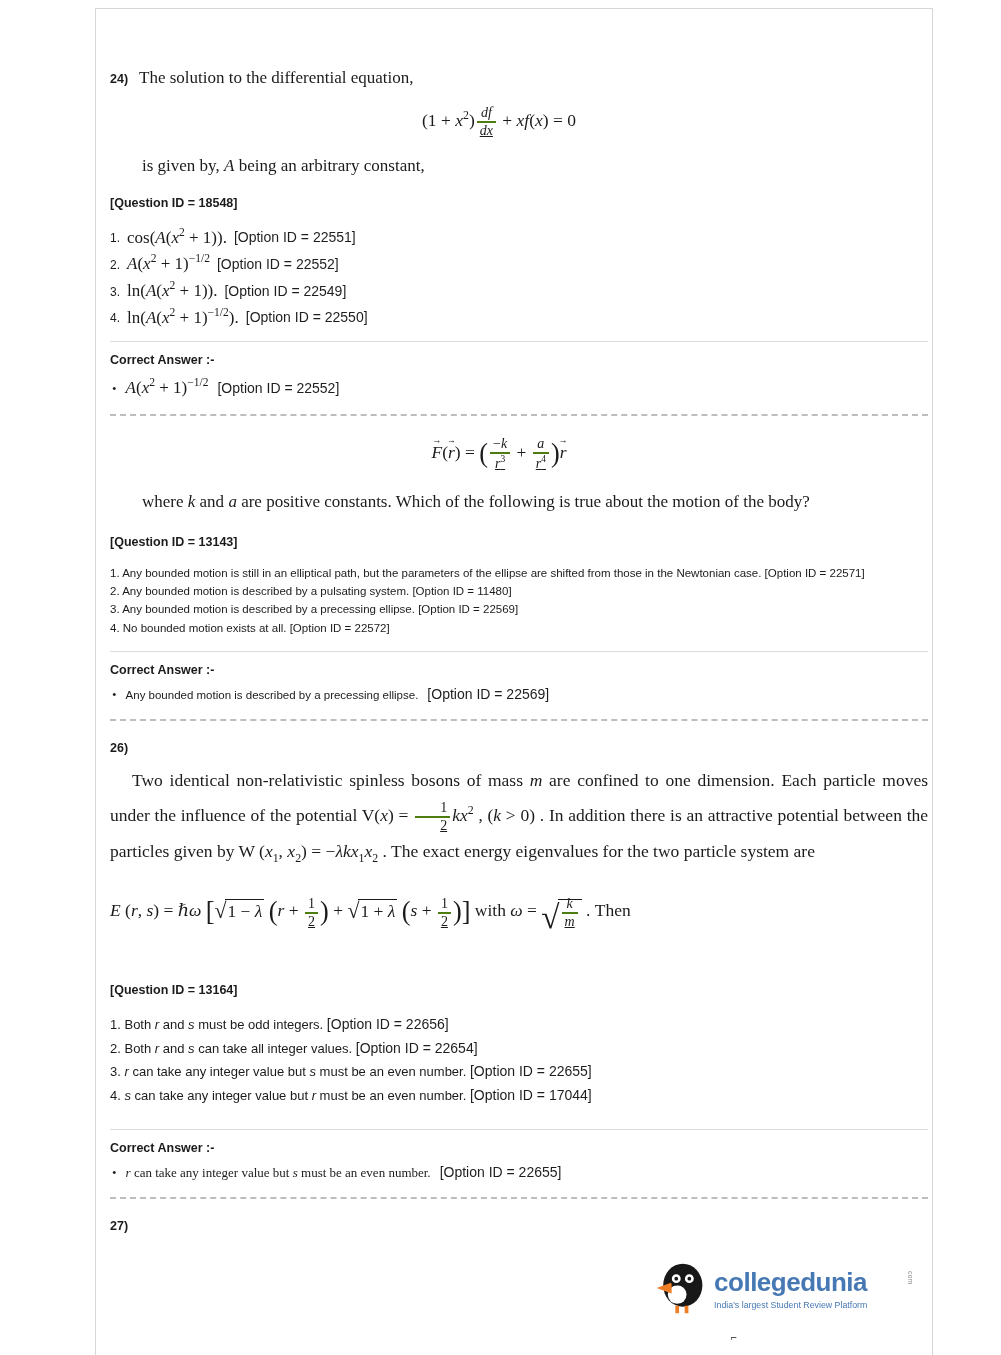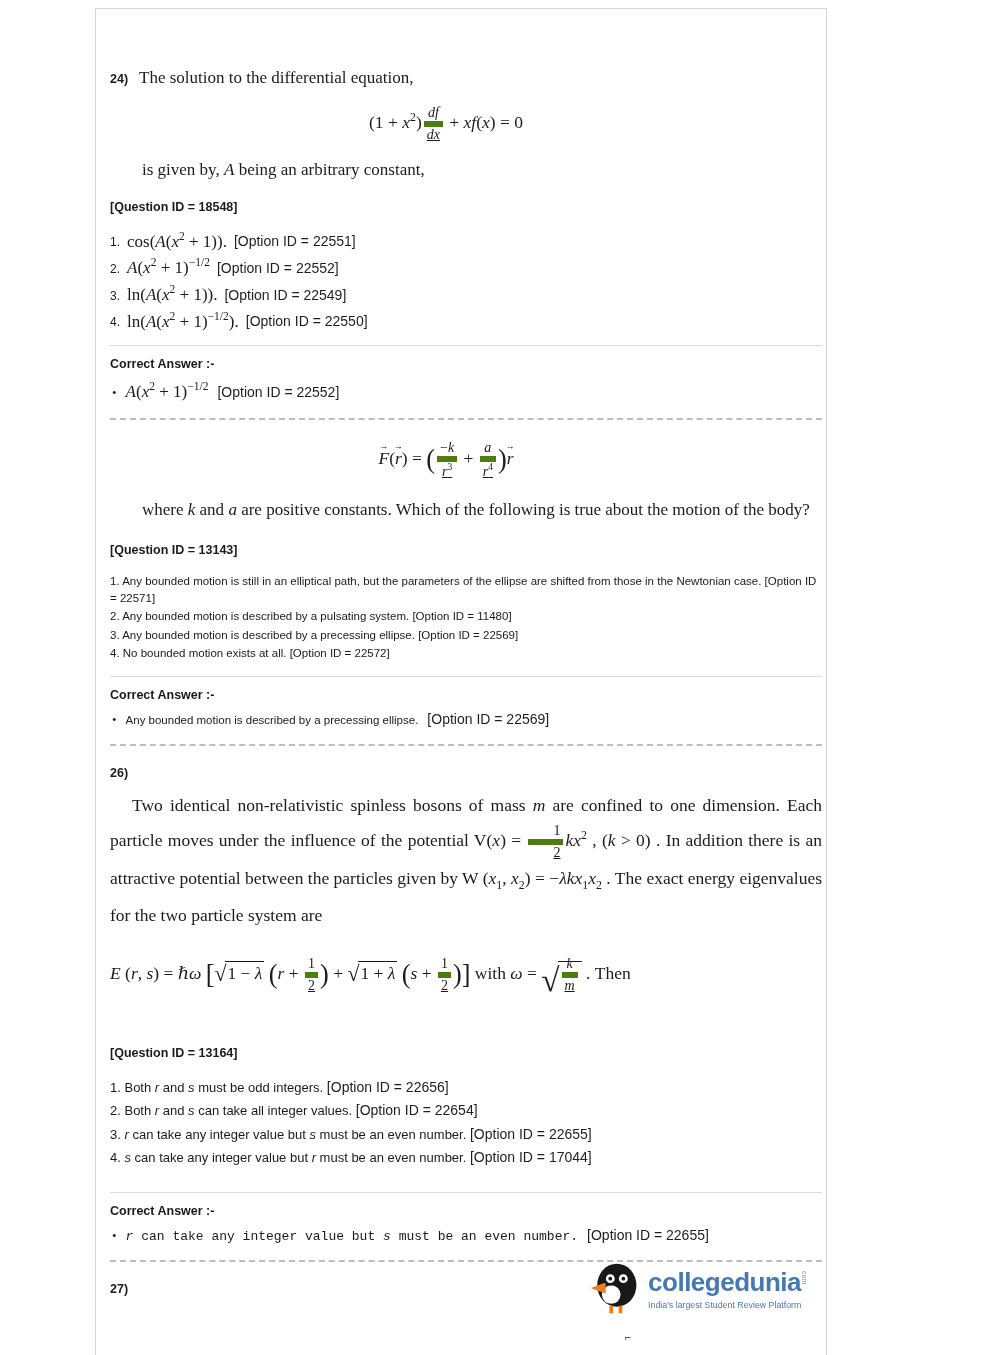--- a/index.html
+++ b/index.html
@@ -2,21 +2,21 @@
 <html><head>
 <meta charset="utf-8">
 <style>
   * { margin:0; padding:0; box-sizing:border-box; }
   html,body { background:#ffffff; }
   body {
     width:1001px; height:1355px; position:relative; overflow:hidden;
     font-family:"Liberation Serif", "DejaVu Serif", serif; color:#1b1b1b;
   }
   .page {
-    position:absolute; left:95px; top:8px; width:732px; height:1347px;
+    position:absolute; left:95px; top:8px; width:838px; height:1347px;
     border:1px solid #d6d6d6; border-bottom:none;
     padding:56px 4px 20px 14px;
   }
 
   
   .q-head { display:flex; align-items:baseline; gap:11px; }
   .qnum { font-family:"Liberation Sans", sans-serif; font-weight:bold; font-size:12.5px; }
   .qtext { font-size:17px; }
   .q-head .qtext { max-width:695px; line-height:1.55; }
 
@@ -35,46 +35,46 @@
   .opts-sm { font-family:"Liberation Sans", sans-serif; font-size:11.5px; line-height:1.5; margin-bottom:12px; }
   .opts-sm .orow { margin-bottom:1px; }
   
   .opts-md { font-family:"Liberation Sans", sans-serif; font-size:13px; line-height:1.68; margin-bottom:22px; }
 
   .correct-block { border-top:1px solid #dcdcdc; padding-top:11px; margin-top:14px; }
   .correct-label { font-family:"Liberation Sans", sans-serif; font-weight:bold; font-size:12.5px; margin-bottom:9px; }
   .ans-row { display:flex; align-items:baseline; gap:9px; margin-left:2px; }
   .bullet { font-size:13px; }
   .ans-sm { font-family:"Liberation Sans", sans-serif; font-size:11.5px; }
-  .ans-md { font-family:Liberation Mono, monospace; font-size:13px; }
+  .ans-md { font-family:Liberation Serif, serif; font-size:13px; }
   .ans-math { font-size:17px; }
 
   .dashed-sep { border-bottom:2px dashed #bdbdbd; margin:16px 0 20px 0; }
 
   
   .fr { display:inline-flex; flex-direction:column; vertical-align:middle; text-align:center; font-size:0.8em; line-height:1.15; margin:0 2px; }
-  .fr .nu { border-bottom:6px solid #4d7c0f; padding:0 3px; }
+  .fr .nu { border-bottom:2px solid #4d7c0f; padding:0 3px; }
   .fr .de { padding:0 3px;text-decoration:underline; }
   sup { font-size:0.68em; }
   sub { font-size:0.68em; }
   .bigp { font-size:1.5em; font-weight:400; vertical-align:middle; line-height:1; }
   .rad { font-size:1.25em; vertical-align:-0.08em; margin-right:-1px; }
   .rad2 { font-size:1.9em; vertical-align:-0.35em; margin-right:-2px; }
   .ov { border-top:1px solid #1b1b1b; padding:1px 2px 0 2px; }
   .vec { position:relative; display:inline-block; }
   .vec::after { content:'→'; position:absolute; left:50%; transform:translateX(-50%); top:-0.8em; font-size:0.5em; }
 
   
   .para26 { font-size:17.5px; line-height:2.0; text-align:justify; text-indent:22px; margin-top:8px; }
   .eq26 { font-size:17.5px; margin:10px 0 30px 0; line-height:2.2; }
 
   
   .logo { position:absolute; right:18px; bottom:38px; display:flex; align-items:center; gap:6px; }
   .logo-texts { display:flex; flex-direction:column; }
-  .brand-row { display:flex; align-items:flex-start; }
+  .brand-row { display:flex; align-items:flex-start;gap:40px; }
   .brand { font-family:"Liberation Sans", sans-serif; font-weight:bold; font-size:26px; letter-spacing:-0.5px; }
   .tld { font-family:"Liberation Sans", sans-serif; font-size:7px; color:#8a8a8a; writing-mode:vertical-rl; margin-top:4px; }
   .tagline { font-family:"Liberation Sans", sans-serif; font-size:8.8px; margin-top:2px; }
   .tick { position:absolute; right:195px; bottom:12px; font-size:11px; color:#111; }
 </style>
 </head>
 <body>
 
 <div class="page">
 

